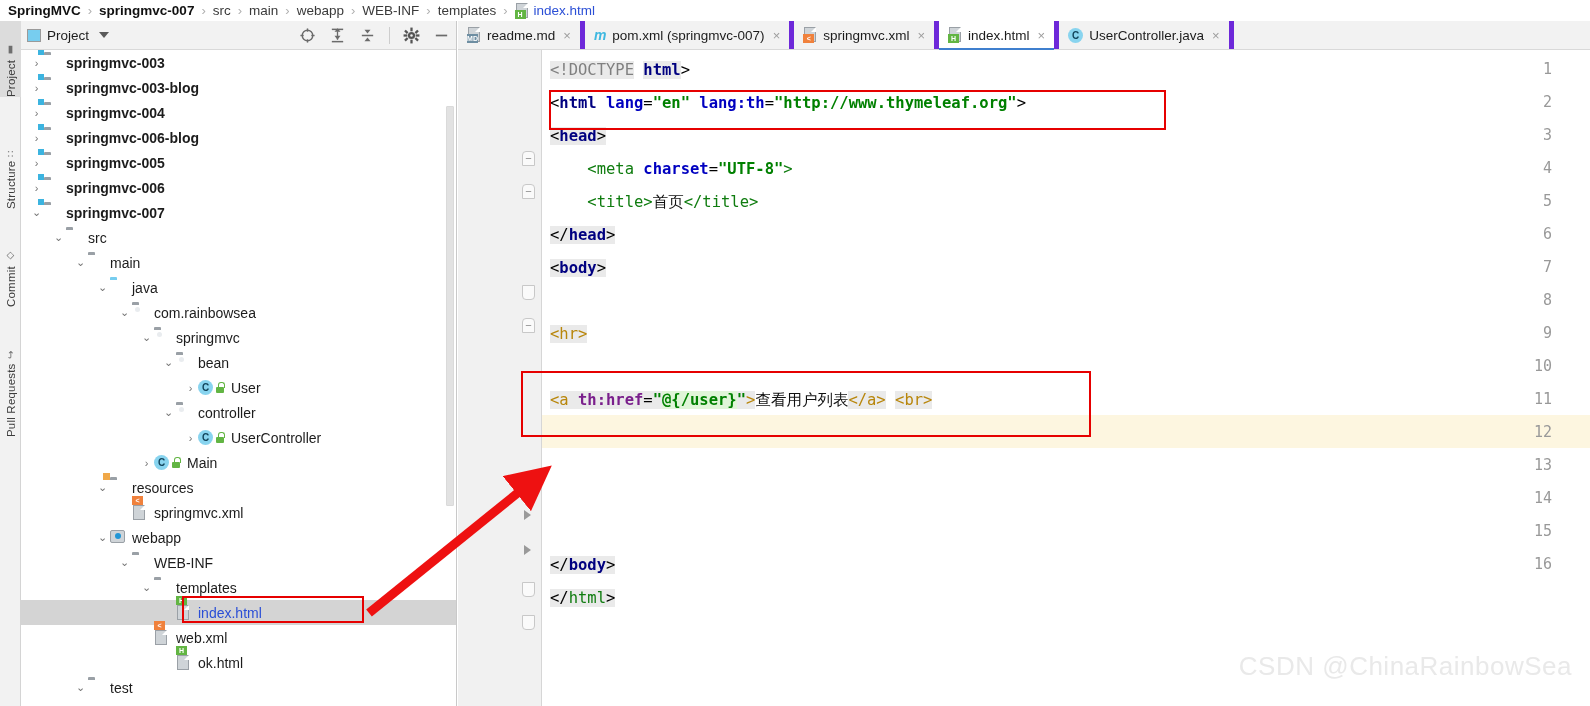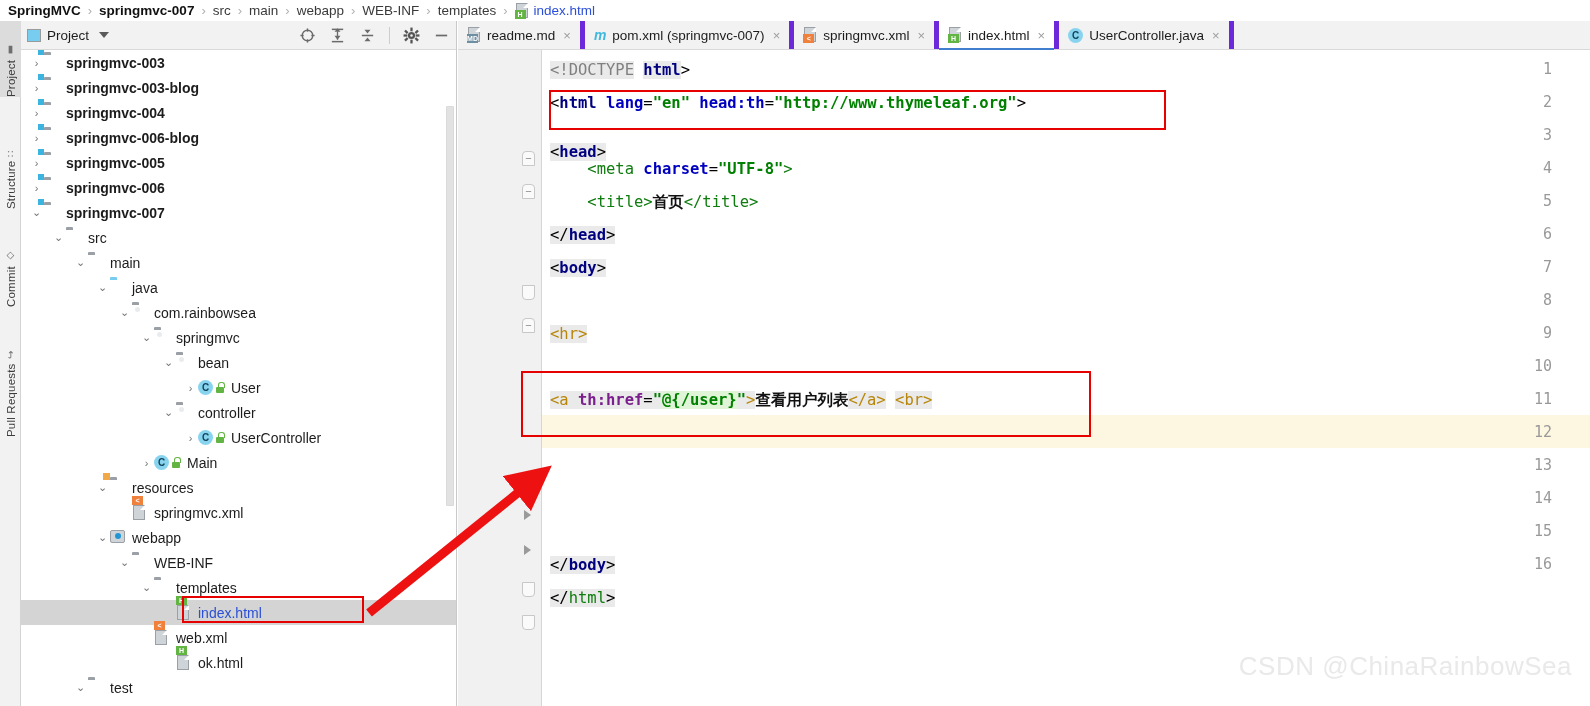--- a/index.html
+++ b/index.html
@@ -167,21 +167,21 @@
   .hl-line { position: absolute; left: 0; right: 0; height: 33px; background: #fdf6e0; }
 
   
   .t-tag   { color: #0f7c0f; }
   .t-tagb  { color: #000080; font-weight: bold; }
   .t-attr  { color: #0000c0; font-weight: bold; }
   .t-val   { color: #008000; font-weight: bold; }
   .t-punct { color: #000000; }
   .t-doct  { color: #808080; }
   .t-cmt   { color: #9b9b9b; font-style: italic; }
-  .t-text  { color: #111111; font-family: "DejaVu Sans", sans-serif; font-weight: bold; }
+  .t-text  { color: #111111; font-family: "DejaVu Sans", sans-serif; }
   .t-yellow{ color: #b8860b; }
   .t-th    { color: #7a1f8c; font-weight: bold; }
   .bgsel   { background: #eaeaea; }
   .bggreen { background: #e0f5d8; }
 
   
   .redbox { position: absolute; border: 2.5px solid #e60000; pointer-events: none; }
   .arrow-svg { position: absolute; left: 0; top: 0; pointer-events: none; }
 
   .watermark {
@@ -522,23 +522,23 @@
       <div class="foldbox bot" style="top:235px">&nbsp;</div>
       <div class="foldbox top" style="top:268px">−</div>
       <div class="foldbox bot" style="top:532px">&nbsp;</div>
       <div class="foldbox bot" style="top:565px">&nbsp;</div>
       <div class="tri" style="top:460px"></div>
       <div class="tri" style="top:495px"></div>
 
       <div class="codearea">
         <div class="cline" style="top:10px"><span class="bgsel t-doct">&lt;!DOCTYPE</span><span class="t-doct"> </span><span class="t-tagb bgsel">html</span><span class="t-punct">&gt;</span></div>
 
-        <div class="cline" style="top:43px"><span class="t-punct">&lt;</span><span class="t-tagb">html</span> <span class="t-attr">lang</span><span class="t-punct">=</span><span class="t-val">"en"</span> <span class="t-attr">head:th</span><span class="t-punct">=</span><span class="t-val">"http://www.thymeleaf.org"</span><span class="t-punct">&gt;</span></div>
-
-        <div class="cline" style="top:92px"><span class="bgsel"><span class="t-punct">&lt;</span><span class="t-tagb">head</span><span class="t-punct">&gt;</span></span></div>
+        <div class="cline" style="top:43px"><span class="t-punct">&lt;</span><span class="t-tagb">html</span> <span class="t-attr">lang</span><span class="t-punct">=</span><span class="t-val">"en"</span> <span class="t-attr">lang:th</span><span class="t-punct">=</span><span class="t-val">"http://www.thymeleaf.org"</span><span class="t-punct">&gt;</span></div>
+
+        <div class="cline" style="top:76px"><span class="bgsel"><span class="t-punct">&lt;</span><span class="t-tagb">head</span><span class="t-punct">&gt;</span></span></div>
 
         <div class="cline" style="top:109px">    <span class="t-tag">&lt;meta</span> <span class="t-attr">charset</span><span class="t-punct">=</span><span class="t-val">"UTF-8"</span><span class="t-tag">&gt;</span></div>
 
         <div class="cline" style="top:142px">    <span class="t-tag">&lt;title&gt;</span><span class="t-text">首页</span><span class="t-tag">&lt;/title&gt;</span></div>
 
         <div class="cline" style="top:175px"><span class="bgsel"><span class="t-punct">&lt;/</span><span class="t-tagb">head</span><span class="t-punct">&gt;</span></span></div>
 
         <div class="cline" style="top:208px"><span class="bgsel"><span class="t-punct">&lt;</span><span class="t-tagb">body</span><span class="t-punct">&gt;</span></span></div>
 
 

